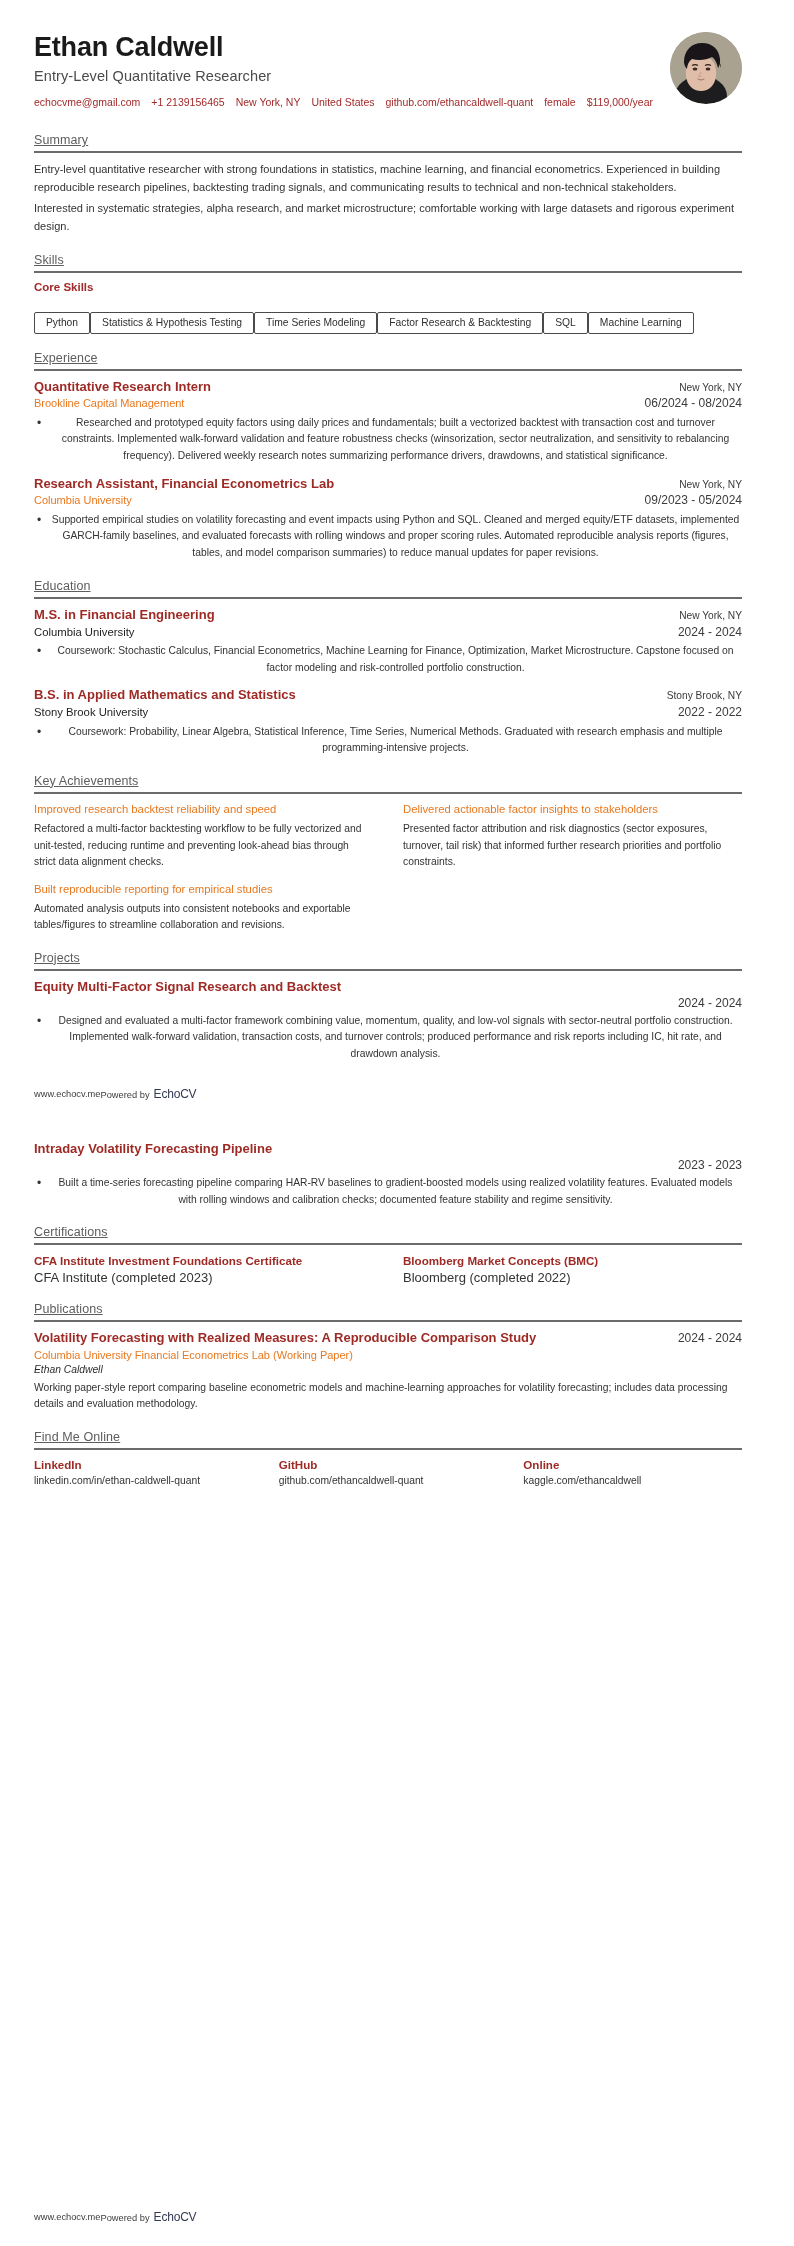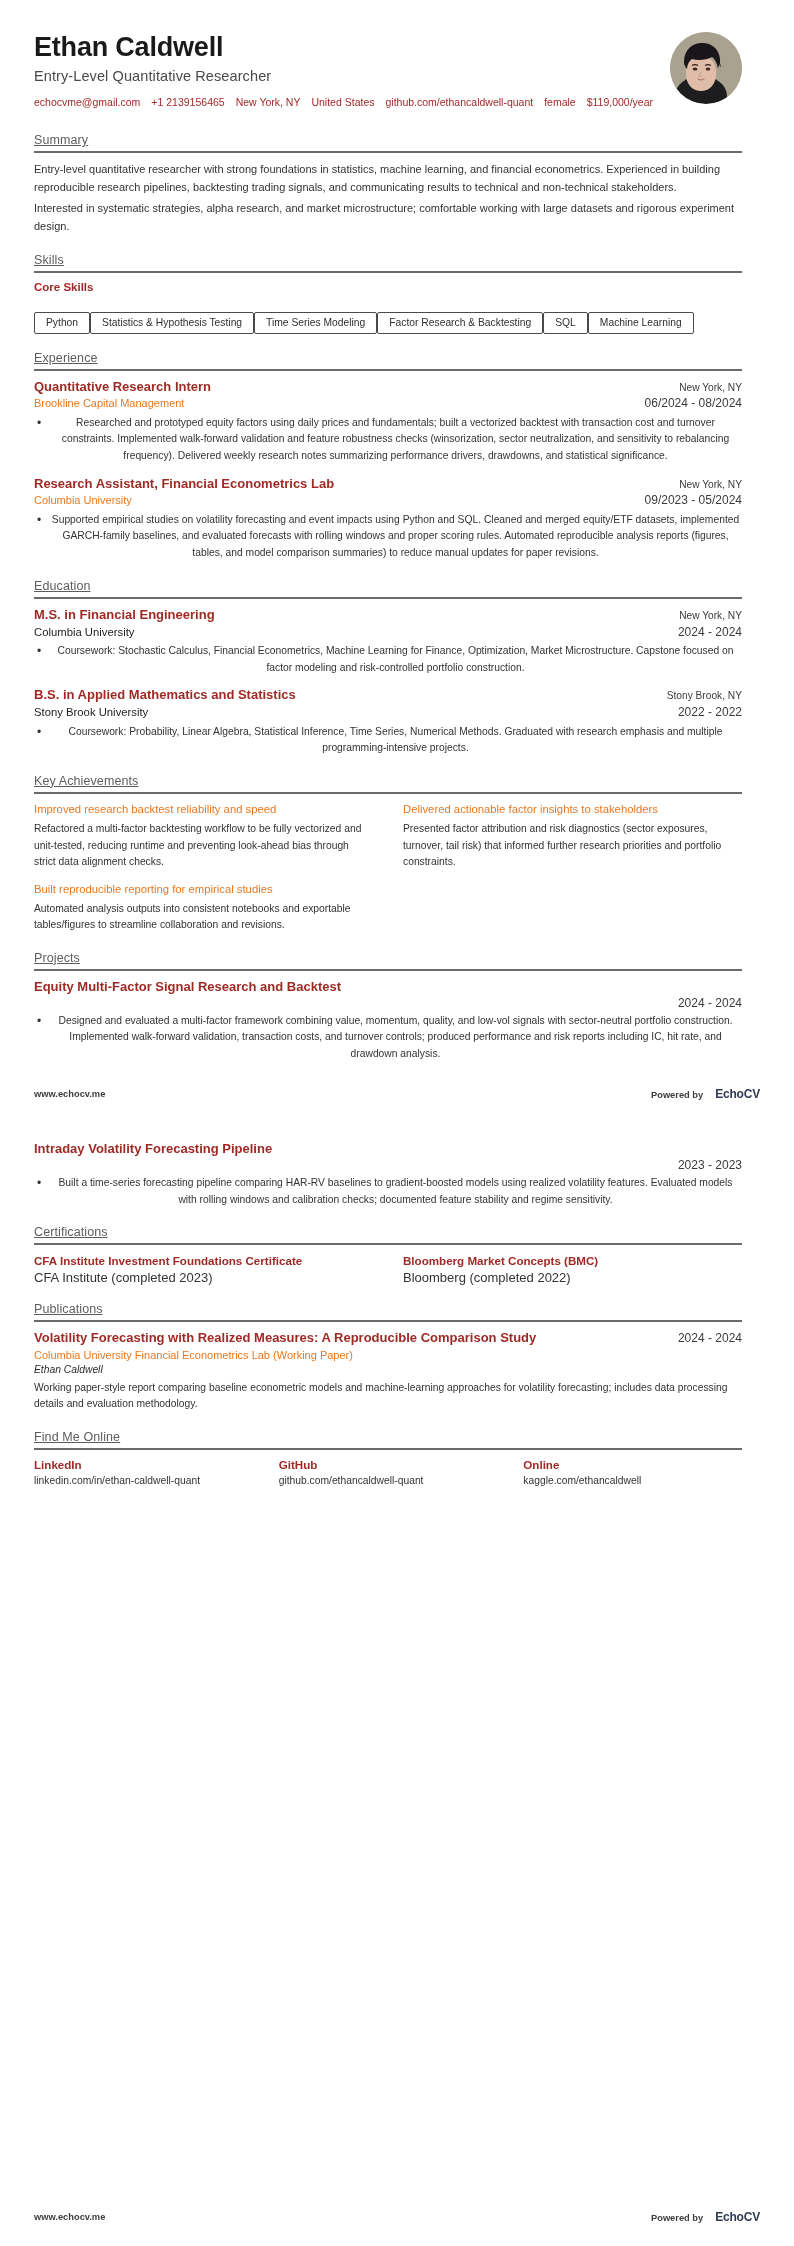--- a/index.html
+++ b/index.html
@@ -222,34 +222,32 @@
     color: #9e2a25;
     font-weight: bold;
     margin-bottom: 4px;
   }
   .net-url { font-size: 10.3px; color: #333; word-break: break-all; }
 
   
   .page-footer {
     position: absolute;
     left: 34px;
-    right: 16px;
+    right: 44px;
     bottom: 22px;
     display: flex;
-    justify-content: space-between;
     align-items: center;
-    font-weight: bold;
   }
   .footer-url { font-size: 9.3px; color: #3d3d3d; }
   .footer-powered {
     font-size: 9.3px;
     color: #3d3d3d;
     display: flex;
     align-items: baseline;
-    gap: 12px;
+    gap: 4px;
   }
   .footer-brand {
     font-size: 12px;
     color: #313a52;
     letter-spacing: -0.2px;
   }
 </style>
 </head>
 <body>
 

